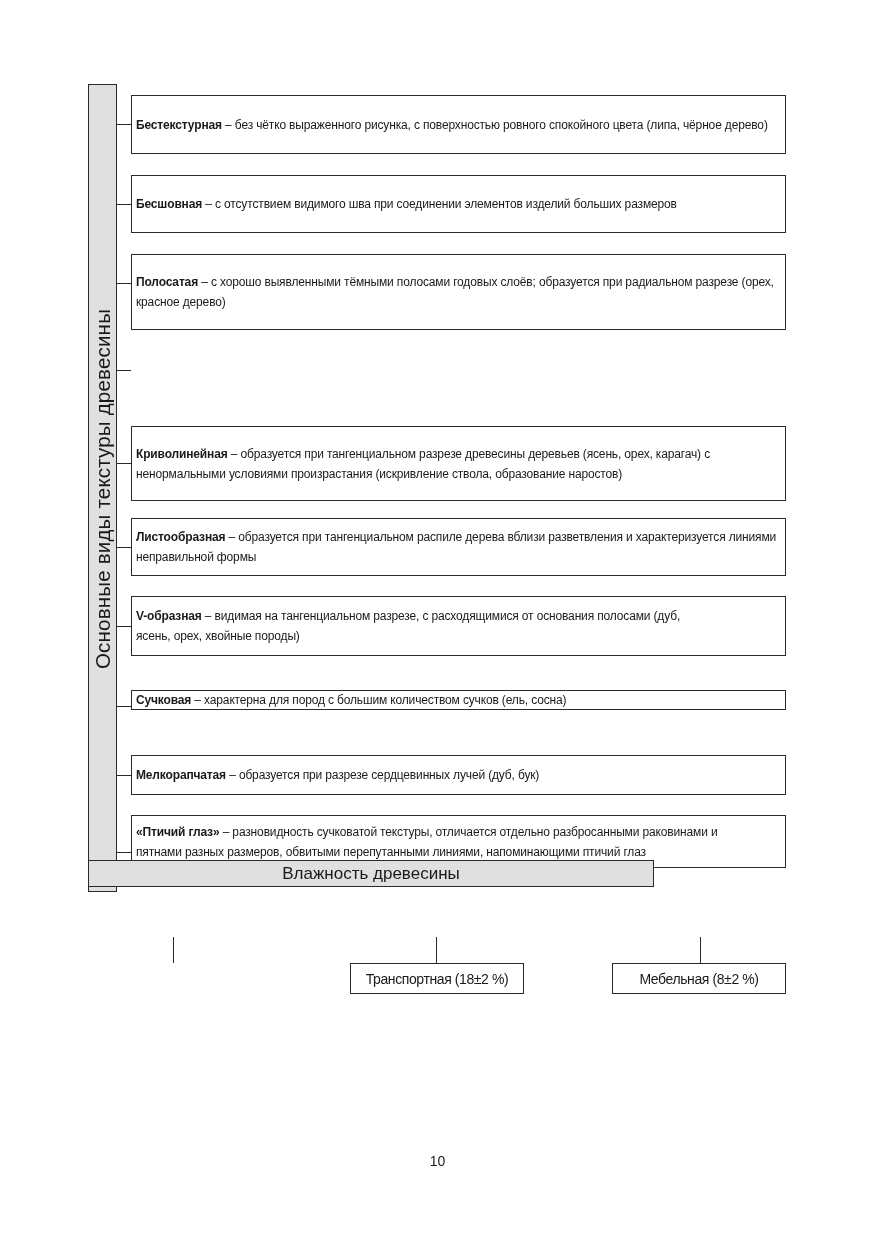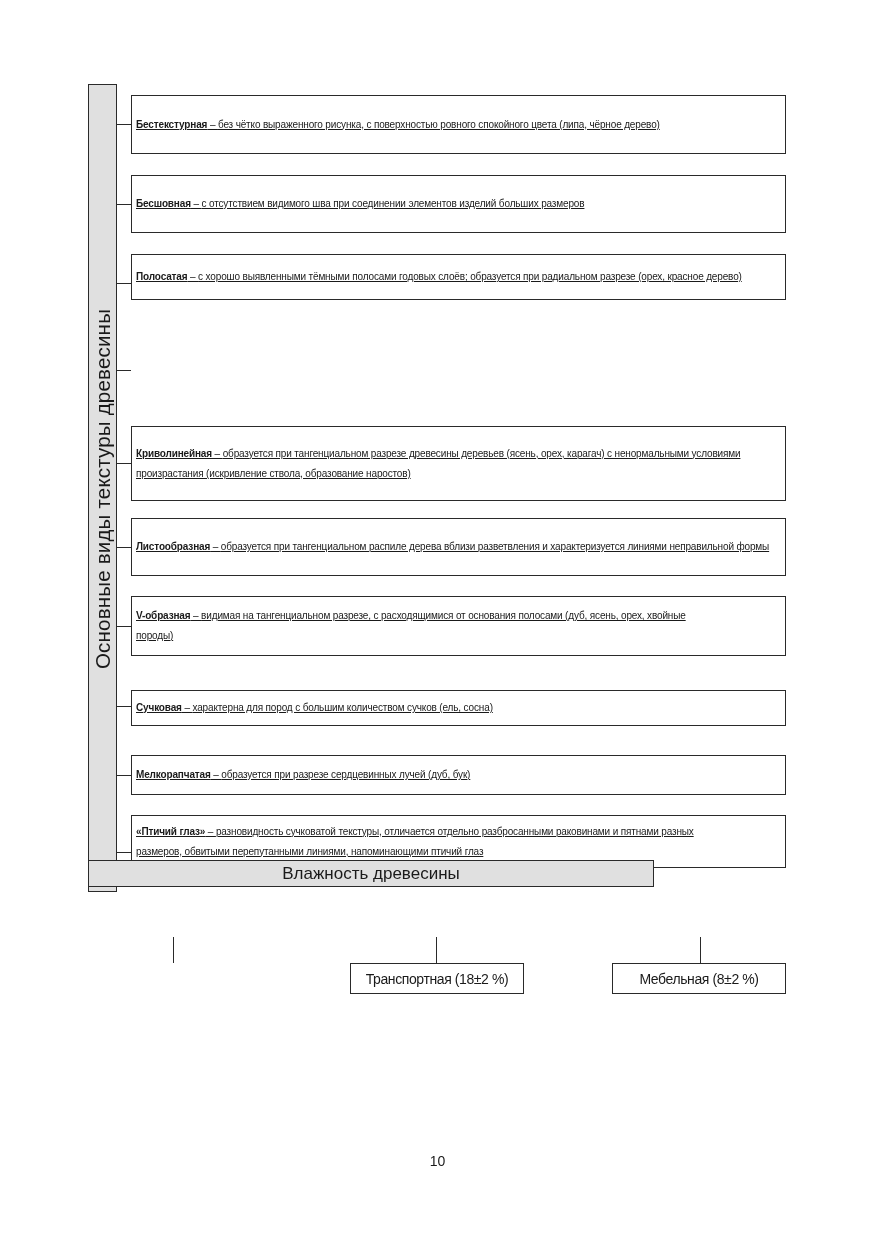--- a/index.html
+++ b/index.html
@@ -11,21 +11,21 @@
       background: #e0e0e0; border: 1px solid #2a2a2a; box-sizing: border-box; }
     .side-label { position: absolute; left: 103px; top: 489px;
       transform: translate(-50%, -50%) rotate(-90deg);
       white-space: nowrap; font-size: 20.5px; letter-spacing: 0.2px; color: #1a1a1a; }
 
     .stem { position: absolute; left: 117px; width: 14px; height: 0; border-top: 1.3px solid #2a2a2a; }
 
     .tbox { position: absolute; left: 131px; width: 655px; box-sizing: border-box;
       border: 1.3px solid #2a2a2a; border-left-width: 1.8px; background: #fff;
       padding: 0 8px 0 4px; display: flex; align-items: center; }
-    .tbox p { margin: 0; font-size: 10px; line-height: 20px; letter-spacing: -0.15px; text-decoration: underline; }
+    .tbox p { margin: 0; font-size: 12px; line-height: 20px; letter-spacing: -0.15px; }
     .tbox b { font-weight: bold; }
 
     .hum-header { position: absolute; left: 88px; top: 860px; width: 566px; height: 27px;
       box-sizing: border-box; background: #e0e0e0; border: 1.3px solid #2a2a2a;
       display: flex; align-items: center; justify-content: center; font-size: 17px; text-align: center; }
     .hum-line { position: absolute; top: 937px; width: 0; height: 26px; border-left: 1.3px solid #2a2a2a; }
     .hum-box { position: absolute; top: 963px; height: 31px; width: 174px; box-sizing: border-box;
       border: 1.3px solid #2a2a2a; background: #fff; display: flex; align-items: center;
       justify-content: center; font-size: 14px; letter-spacing: -0.4px; white-space: nowrap; }
 
@@ -52,38 +52,38 @@
   <div class="stem" style="top:852px"></div>
 
   <div class="tbox" style="top:95px;height:59px">
     <p><b>Бестекстурная</b><span> – </span><span>без чётко выраженного рисунка, с поверхностью ровного спокойного цвета (липа, чёрное дерево)</span></p>
   </div>
 
   <div class="tbox" style="top:175px;height:58px">
     <p><b>Бесшовная</b><span> – </span><span>с отсутствием видимого шва при соединении элементов изделий больших размеров</span></p>
   </div>
 
-  <div class="tbox" style="top:254px;height:46px;">
+  <div class="tbox" style="top:254px;height:76px;">
     <p><b>Полосатая</b><span> – </span><span>с хорошо выявленными тёмными полосами годовых слоёв; образуется при радиальном разрезе (орех, красное дерево)</span></p>
   </div>
 
 
   <div class="tbox" style="top:426px;height:75px">
     <p><b>Криволинейная</b><span> – </span><span>образуется при тангенциальном разрезе древесины деревьев (ясень, орех, карагач) с ненормальными условиями произрастания (искривление ствола, образование наростов)</span></p>
   </div>
 
   <div class="tbox" style="top:518px;height:58px">
     <p><b>Листообразная</b><span> – </span><span>образуется при тангенциальном распиле дерева вблизи разветвления и характеризуется линиями неправильной формы</span></p>
   </div>
 
   <div class="tbox" style="top:596px;height:60px;padding-right:80px">
     <p><b>V-образная</b><span> – </span><span>видимая на тангенциальном разрезе, с расходящимися от основания полосами (дуб, ясень, орех, хвойные породы)</span></p>
   </div>
 
-  <div class="tbox" style="top:690px;height:36px">
+  <div class="tbox" style="top:690px;height:20px">
     <p><b>Сучковая</b><span> – </span><span>характерна для пород с большим количеством сучков (ель, сосна)</span></p>
   </div>
 
   <div class="tbox" style="top:755px;height:40px">
     <p><b>Мелкорапчатая</b><span> – </span><span>образуется при разрезе сердцевинных лучей (дуб, бук)</span></p>
   </div>
 
   <div class="tbox" style="top:815px;height:53px;padding-right:48px">
     <p><b>«Птичий глаз»</b><span> – </span><span>разновидность сучковатой текстуры, отличается отдельно разбросанными раковинами и пятнами разных размеров, обвитыми перепутанными линиями, напоминающими птичий глаз</span></p>
   </div>

